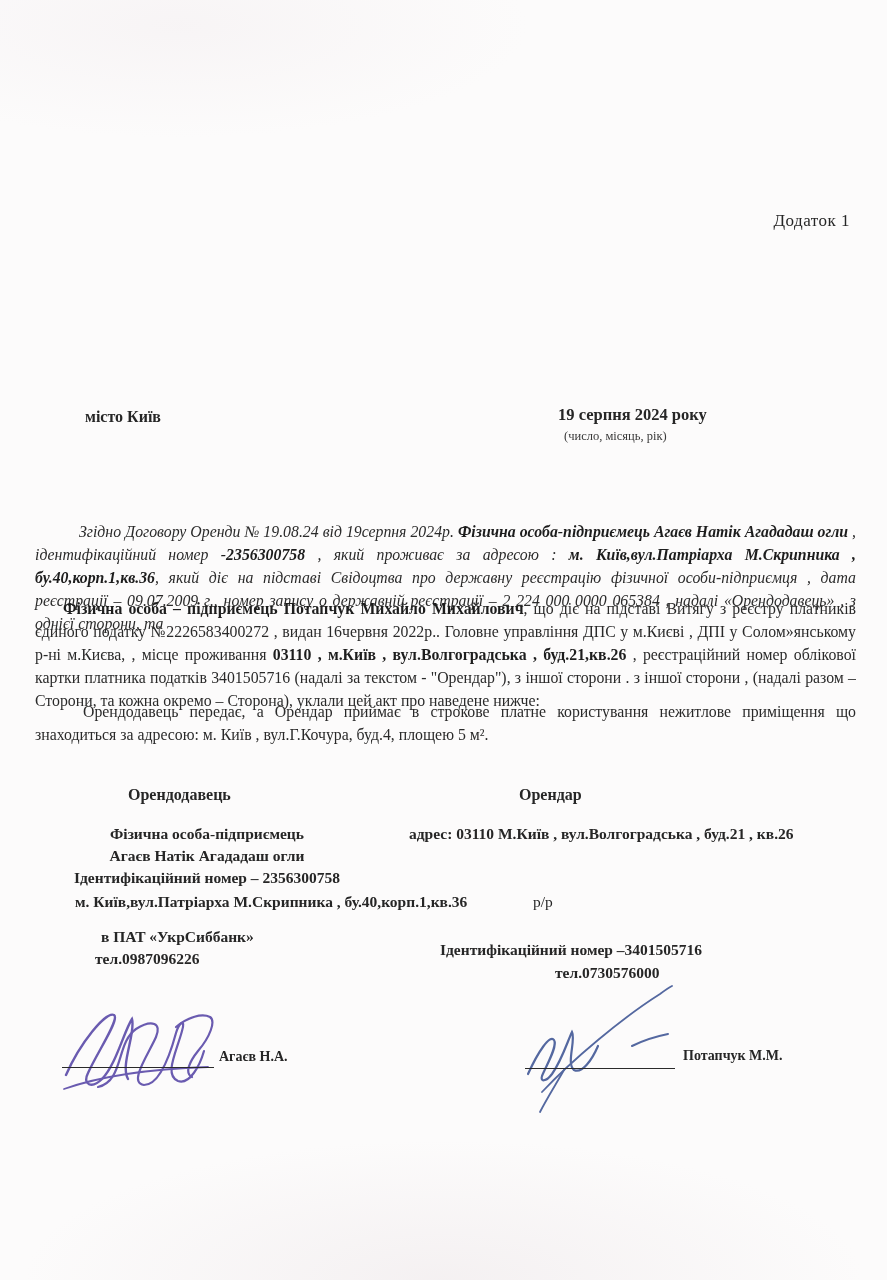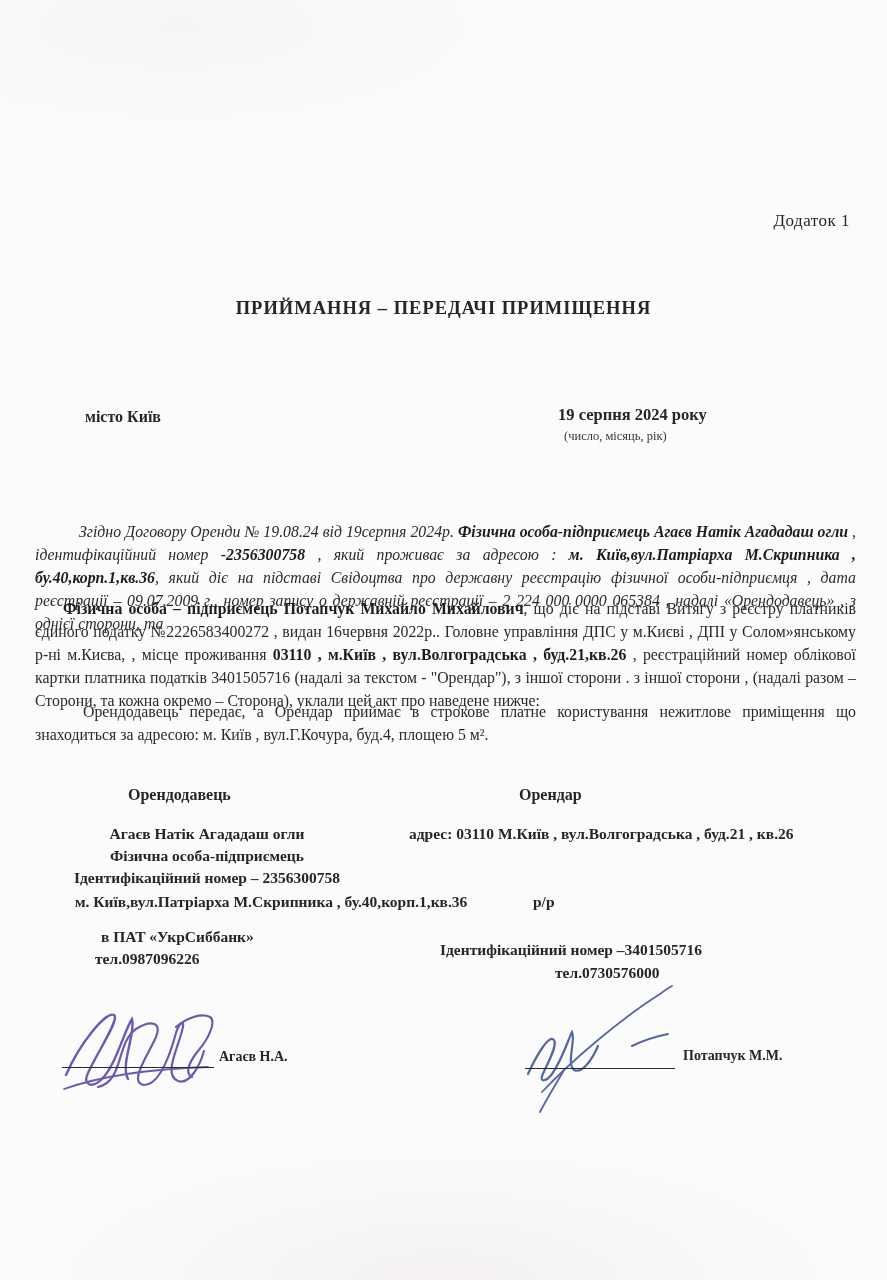--- a/index.html
+++ b/index.html
@@ -27,21 +27,21 @@
   .p3{top:684px;text-indent:48px;}
   .role{position:absolute;font-weight:700;font-size:16px;top:786px;}
   .role-left{left:128px;}
   .role-right{left:519px;}
   .party{position:absolute;font-weight:700;font-size:15.5px;line-height:22px;}
   .party-left{left:52px;top:823px;width:310px;text-align:center;}
   .party-right{left:403px;top:823px;width:424px;text-align:center;}
   .party-right .ln2{text-align:left;padding-left:37px;}
   .party-right .ln3{text-align:left;padding-left:6px;white-space:nowrap;}
   .addr-left{position:absolute;left:75px;top:893px;font-weight:700;font-size:15.5px;white-space:nowrap;}
-  .rr-right{position:absolute;left:533px;top:893px;font-weight:700;font-size:15.5px;}
+  .rr-right{position:absolute;left:533px;top:893px;font-weight:400;font-size:15.5px;}
   .bank{position:absolute;left:95px;top:926px;font-weight:700;font-size:15.5px;line-height:22px;}
   .bank .ln2{padding-left:6px;}
   .id-right{position:absolute;left:440px;top:941px;font-weight:700;font-size:15.5px;}
   .phone-right{position:absolute;left:555px;top:964px;font-weight:700;font-size:15.5px;}
   .sig-line{position:absolute;height:0;border-bottom:1.6px solid #2a2a2a;}
   .sig-line-left{left:62px;top:1067px;width:152px;}
   .sig-line-right{left:525px;top:1068px;width:150px;}
   .sig-name{position:absolute;font-weight:700;font-size:14px;}
   .sig-name-left{left:219px;top:1049px;}
   .sig-name-right{left:683px;top:1048px;}
@@ -51,37 +51,36 @@
   .sig-svg path{fill:none;stroke-linecap:round;}
 </style>
 </head>
 <body>
 
 <div class="page">
 
   <div class="annex">Додаток 1</div>
 
   <div class="doc-title">
-    <div>ПРИЙМАННЯ – ПЕРЕДАЧІ ПРИМІЩЕННЯ</div>
   </div>
 
   <div class="meta-city">місто Київ</div>
   <div class="meta-date">19 серпня  2024 року</div>
   <div class="meta-date-note">(число, місяць, рік)</div>
 
   <p class="para p1"><span>Згідно Договору Оренди № 19.08.24 від 19серпня  2024р. </span><span class="b">Фізична особа-підприємець Агаєв Натік Агададаш огли</span><span> , ідентифікаційний номер </span><span class="b">-2356300758</span><span> ,  який проживає за адресою : </span><span class="b">м. Київ,вул.Патріарха М.Скрипника , бу.40,корп.1,кв.36</span><span>, який діє  на підставі Свідоцтва про державну реєстрацію фізичної особи-підприємця  , дата реєстрації – 09.07.2009 г., номер запису о державній реєстрації – 2 224 000 0000 065384 , надалі «Орендодавець» , з однієї сторони, та</span></p>
   <p class="para p2"><span class="b">Фізична особа – підприємець Потапчук Михайло Михайлович</span><span>, що діє на підставі Витягу з реєстру платників єдиного податку №2226583400272 , видан 16червня 2022р.. Головне управління ДПС у м.Києві , ДПІ у Солом»янському р-ні м.Києва, , місце проживання </span><span class="b">03110 , м.Київ , вул.Волгоградська , буд.21,кв.26</span><span> , реєстраційний номер облікової картки платника податків 3401505716 (надалі за текстом - "Орендар"), з іншої сторони .   з іншої сторони , (надалі разом – Сторони, та кожна окремо – Сторона), уклали цей акт про наведене нижче:</span></p>
   <p class="para p3"><span>Орендодавець передає, а Орендар приймає в строкове платне користування нежитлове приміщення що знаходиться за адресою: м. Київ , вул.Г.Кочура, буд.4, площею 5 м².</span></p>
 
   <div class="role role-left">Орендодавець</div>
   <div class="role role-right">Орендар</div>
 
   <div class="party party-left">
+    <div>Фізична особа-підприємець</div>
     <div>Агаєв Натік Агададаш огли</div>
-    <div>Фізична особа-підприємець</div>
     <div>Ідентифікаційний номер – 2356300758</div>
   </div>
 
   <div class="party party-right">
     <div class="ln3">адрес: 03110 М.Київ , вул.Волгоградська , буд.21 , кв.26</div>
   </div>
 
   <div class="addr-left">м. Київ,вул.Патріарха М.Скрипника , бу.40,корп.1,кв.36</div>
   <div class="rr-right">р/р</div>
 

